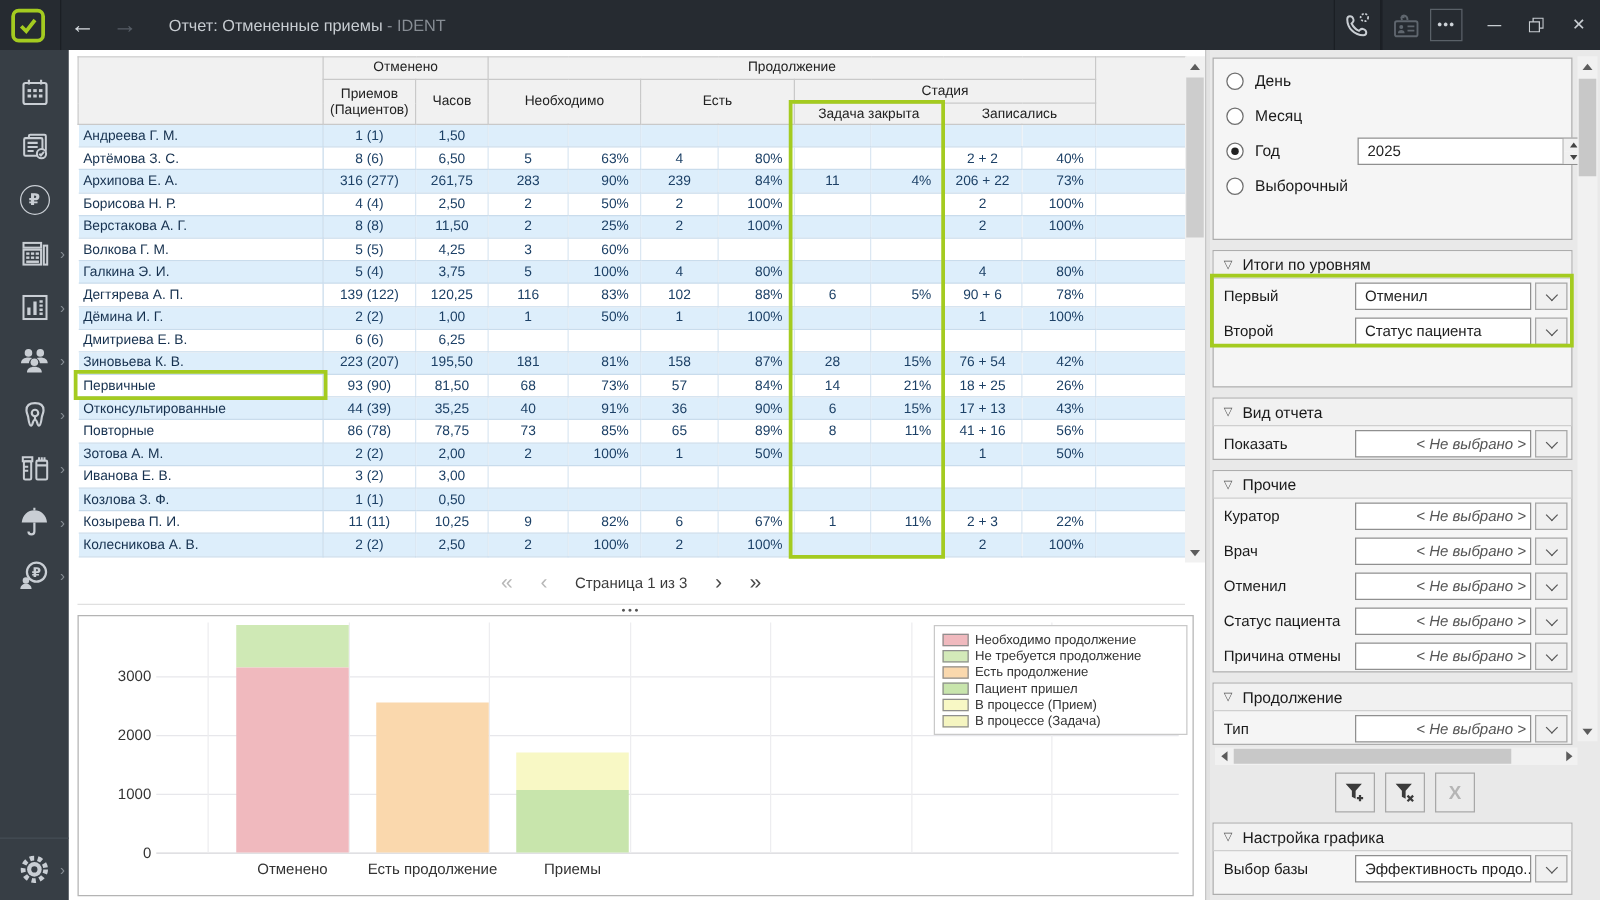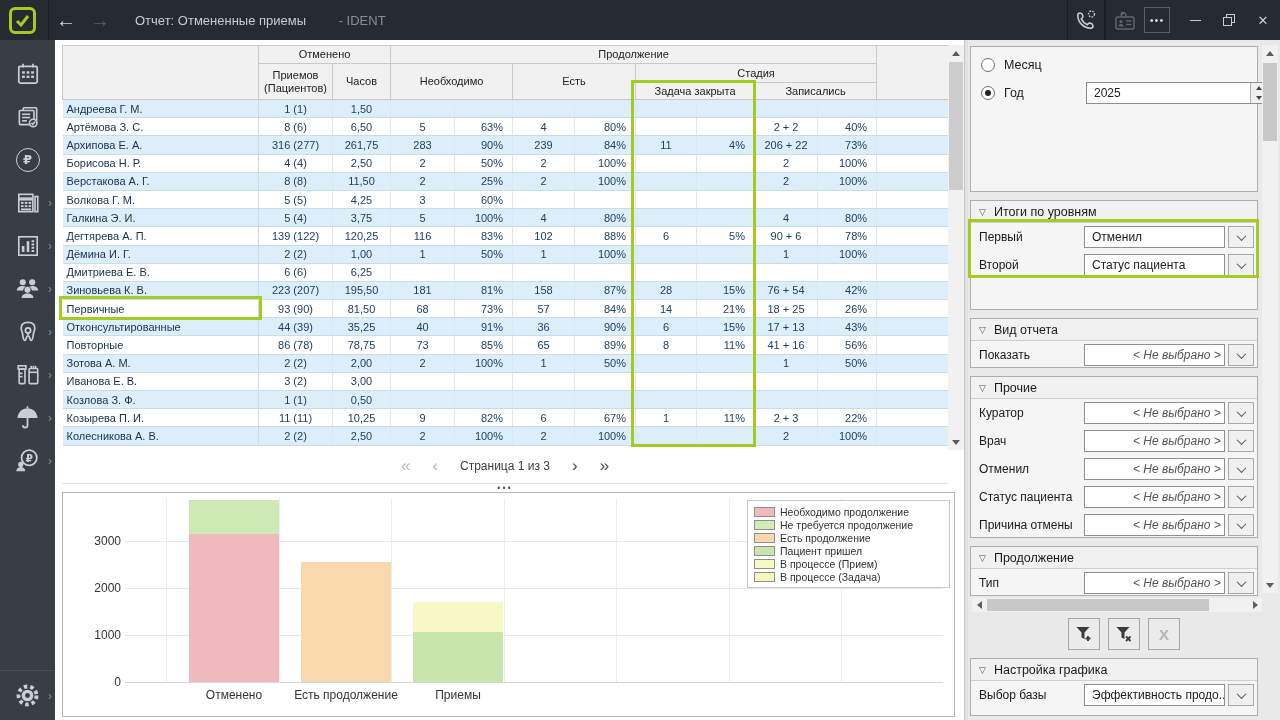--- a/index.html
+++ b/index.html
@@ -6,21 +6,21 @@
   html,body { width:1280px; height:720px; overflow:hidden; }
   body { font-family:"Liberation Sans","DejaVu Sans",sans-serif; background:#fff; position:relative; font-size:12px; }
 
   
   .topbar { position:absolute; left:0; top:0; width:1280px; height:40px; background:#262b31; display:flex; align-items:center; z-index:20; }
   .logo { width:27px; height:27px; margin-left:9px; border:3px solid #a4cb20; border-radius:6px; display:flex; align-items:center; justify-content:center; }
   .tb-sep { width:1px; height:40px; background:#1b1f24; margin:0 0; }
   .nav-arrow { width:34px; text-align:center; font-size:20px; color:#d2d7dc; cursor:pointer; }
   .nav-arrow.disabled { color:#565d66; }
   .tb-title { color:#c7ccd1; font-size:13px; margin-left:18px; white-space:nowrap; }
-  .tb-title .dim { color:#878d94;margin-left:29px; }
+  .tb-title .dim { color:#878d94; }
   .tb-right { margin-left:auto; display:flex; align-items:center; height:40px; }
   .phone-btn { width:36px; height:40px; display:flex; align-items:center; justify-content:center; }
   .user-block { display:flex; align-items:center; padding:0 10px 0 8px; height:40px; }
   .user-txt { text-align:right; line-height:1.15; }
   .user-name { color:#eef1f4; font-size:13px; font-weight:bold; }
   .user-role { color:#9aa0a7; font-size:11px; }
   .card-btn { width:38px; height:40px; display:flex; align-items:center; justify-content:center; }
   .searchbox { display:flex; align-items:center; height:26px; border:1px solid #5a6168; background:#2d3339; margin:0 6px; }
   .searchbox input { width:128px; height:24px; background:transparent; border:none; outline:none; color:#cfd4d9; font-size:12px; padding:0 8px; font-family:inherit; }
   .searchbox input::placeholder { color:#8a9097; }
@@ -671,37 +671,45 @@
       </div>
     </div>
 </main>
 
 <div class="vdivider"></div>
 <aside class="rpanel">
   <div class="box" style="top:6px; height:146px;">
     <div id="period-host" style="padding-top:4px">
         <div class="radio-row">
           <span class="radio"></span>
+          <span class="radio-label">День</span>
+        </div>
+        <div class="radio-row">
+          <span class="radio"></span>
           <span class="radio-label">Месяц</span>
         </div>
         <div class="radio-row">
           <span class="radio checked"></span>
           <span class="radio-label">Год</span>
           <div class="spinbox">
             <div class="spin-val">2025</div>
             <div class="spin-btns">
               <div>
                 <span class="t"></span>
               </div>
               <div>
                 <span class="b"></span>
               </div>
             </div>
           </div>
         </div>
+        <div class="radio-row">
+          <span class="radio"></span>
+          <span class="radio-label">Выборочный</span>
+        </div>
       </div>
   </div>
   <div id="sections-host">
       <div class="box" style="top: 160px; height: 110px;">
         <div class="box-header">
           <span class="tri">▽</span>
           <span>Итоги по уровням</span>
         </div>
         <div class="ctl-row">
           <span class="ctl-label">Первый</span>

